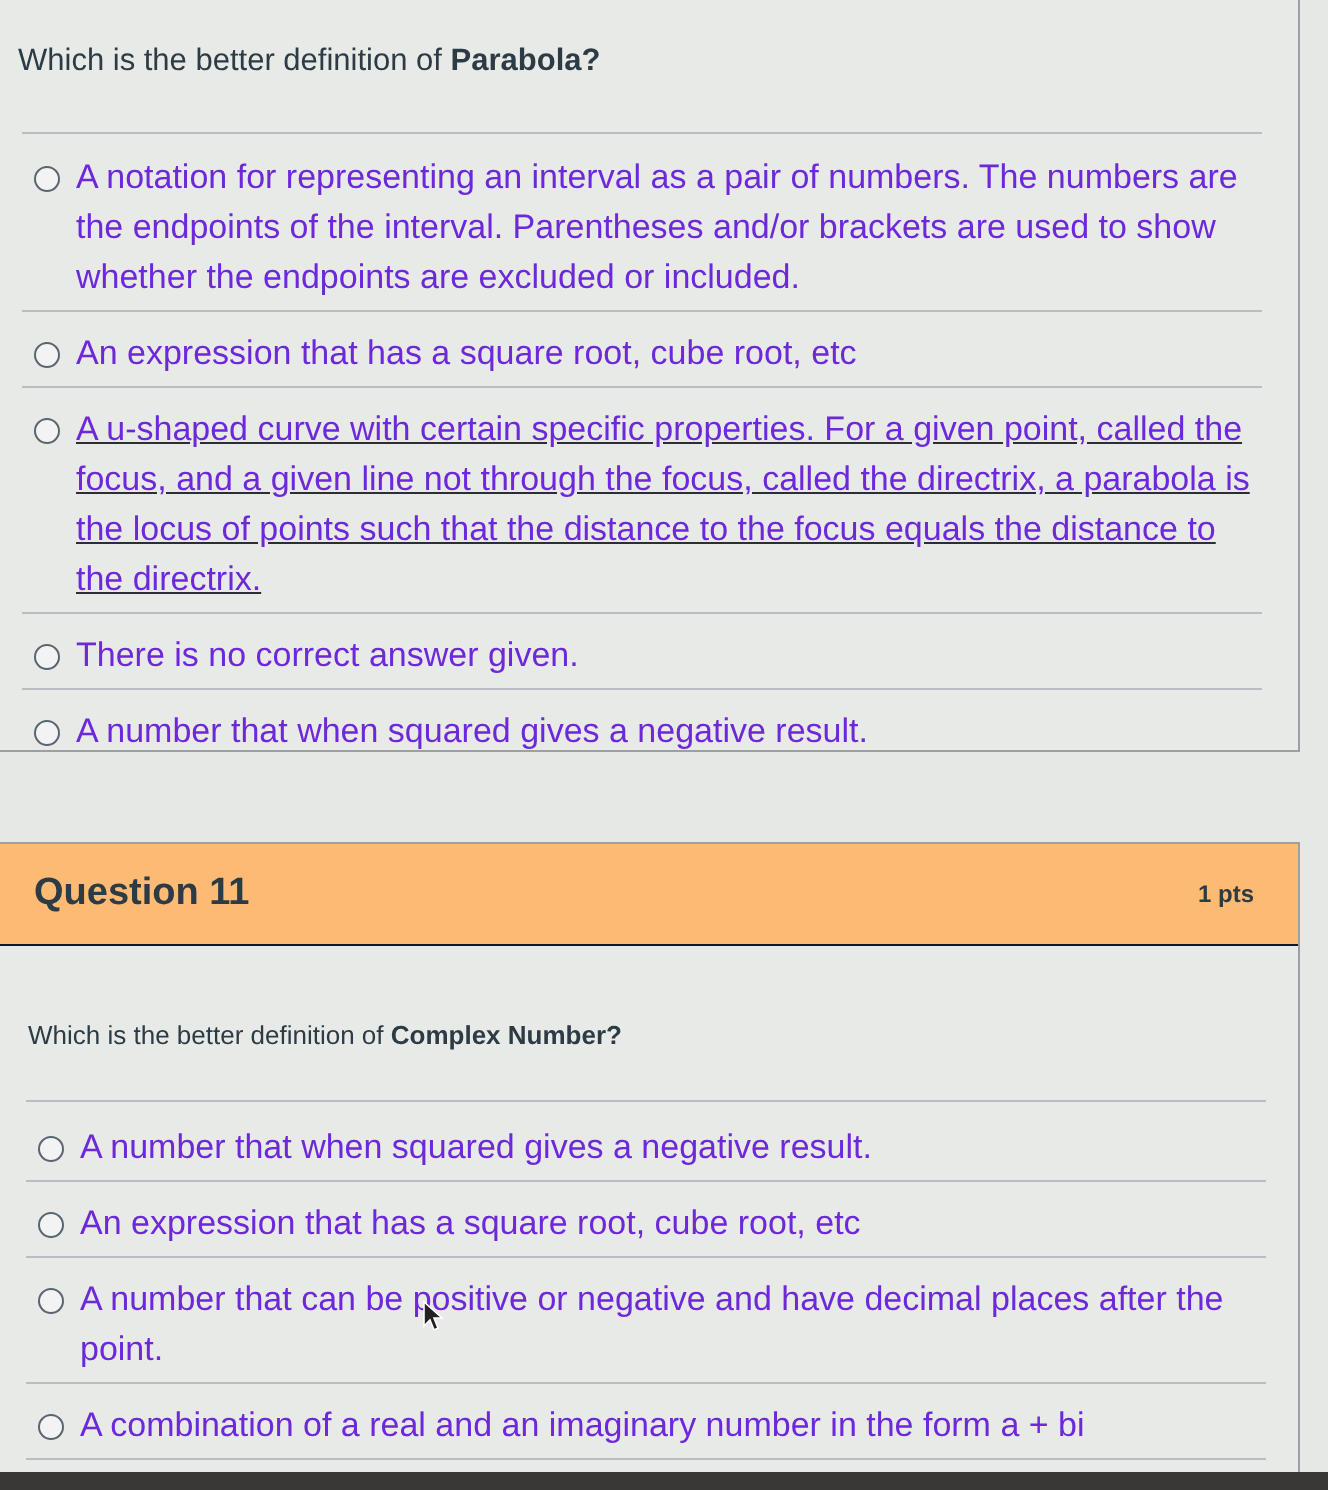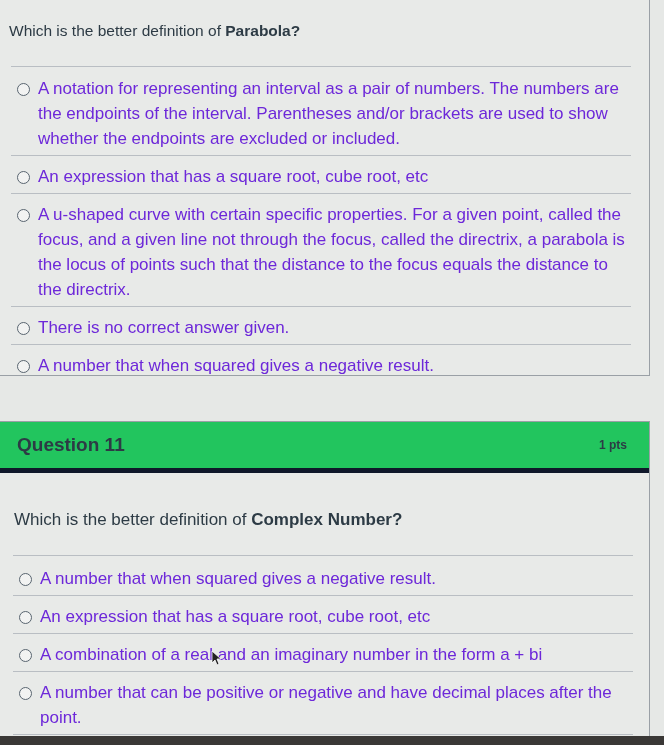--- a/index.html
+++ b/index.html
@@ -16,22 +16,22 @@
       position: absolute; left: -2px; top: -2px; width: 652px; height: 378px;
       border: 1px solid #9aa0a6; border-top: none;
       background: #e8eae8;
     }
     .card-q11 {
       position: absolute; left: -2px; top: 421px; width: 652px; height: 330px;
       border: 1px solid #9aa0a6;
       background: #e8eae8;
     }
     .q-header {
-      height: 51px; background: #22c55e;
-      border-bottom: 5px solid #0f172a;
+      height: 51px; background: #fdba74;
+      border-bottom: 1px solid #0f172a;
       display: flex; align-items: center; justify-content: space-between;
       padding: 0 22px 0 18px;
     }
     .q-title { font-size: 19px; font-weight: bold; color: #2d3b45; }
     .q-pts { font-size: 12px; font-weight: bold; color: #2d3b45; }
 
     .q-text {
       font-size: 15px; color: #2d3b45;
       padding-left: 12px;
     }
@@ -75,60 +75,60 @@
     </div>
     <div class="answers" style="margin-top:26px;">
       <div class="answer" style="padding-top:13px; padding-bottom:4px;">
         <span class="radio"></span>
         <span class="answer-label">A notation for representing an interval as a pair of numbers. The numbers are the endpoints of the interval. Parentheses and/or brackets are used to show whether the endpoints are excluded or included.</span>
       </div>
       <div class="answer" style="padding-top:12px; padding-bottom:4px;">
         <span class="radio"></span>
         <span class="answer-label">An expression that has a square root, cube root, etc</span>
       </div>
-      <div class="answer" style="padding-top:12px; padding-bottom:4px;">
+      <div class="answer" style="padding-top:12px; padding-bottom:4px;text-decoration:underline;">
         <span class="radio"></span>
         <span class="answer-label">A u-shaped curve with certain specific properties.   For a given point, called the focus, and a given line not through the focus, called the directrix, a parabola is the locus of points such that the distance to the focus equals the distance to the directrix.</span>
       </div>
       <div class="answer" style="padding-top:12px; padding-bottom:4px;">
         <span class="radio"></span>
         <span class="answer-label">There is no correct answer given.</span>
       </div>
       <div class="answer" style="padding-top:12px; padding-bottom:4px;">
         <span class="radio"></span>
         <span class="answer-label">A number that when squared gives a negative result.</span>
       </div>
     </div>
   </div>
 
   <div class="card-q11">
     <div class="q-header">
       <span class="q-title">Question 11</span>
       <span class="q-pts">1 pts</span>
     </div>
-    <div class="q-text" style="padding-top:37px; padding-left:15px; font-size:17px;">
+    <div class="q-text" style="padding-top:37px; padding-left:15px; font-size:13px;">
       <span>Which is the better definition of</span>
       <b>Complex Number?</b>
     </div>
     <div class="answers" style="margin-top:25px; margin-left:14px;">
       <div class="answer" style="padding-top:14px; padding-bottom:4px;">
         <span class="radio"></span>
         <span class="answer-label">A number that when squared gives a negative result.</span>
       </div>
       <div class="answer" style="padding-top:12px; padding-bottom:4px;">
         <span class="radio"></span>
         <span class="answer-label">An expression that has a square root, cube root, etc</span>
       </div>
       <div class="answer" style="padding-top:12px; padding-bottom:4px;">
         <span class="radio"></span>
-        <span class="answer-label">A combination of a real and an imaginary number in the form a + bi</span>
+        <span class="answer-label">A number that can be positive or negative and have decimal places after the point.</span>
       </div>
       <div class="answer" style="padding-top:12px; padding-bottom:4px;">
         <span class="radio"></span>
-        <span class="answer-label">A number that can be positive or negative and have decimal places after the point.</span>
+        <span class="answer-label">A combination of a real and an imaginary number in the form a + bi</span>
       </div>
       <div class="answer" style="padding-top:12px; padding-bottom:4px;">
         <span class="radio"></span>
         <span class="answer-label">There is no correct answer given.</span>
       </div>
     </div>
   </div>
 
   <svg class="cursor" width="12" height="16" viewBox="0 0 12 16" style="position:absolute; left:211px; top:650px; width:12px; height:16px;">
     <path d="M1 1 L1 13 L4 10 L6 15 L8 14 L6 9 L10 9 Z" fill="#222" stroke="#fff" stroke-width="0.8"></path>

